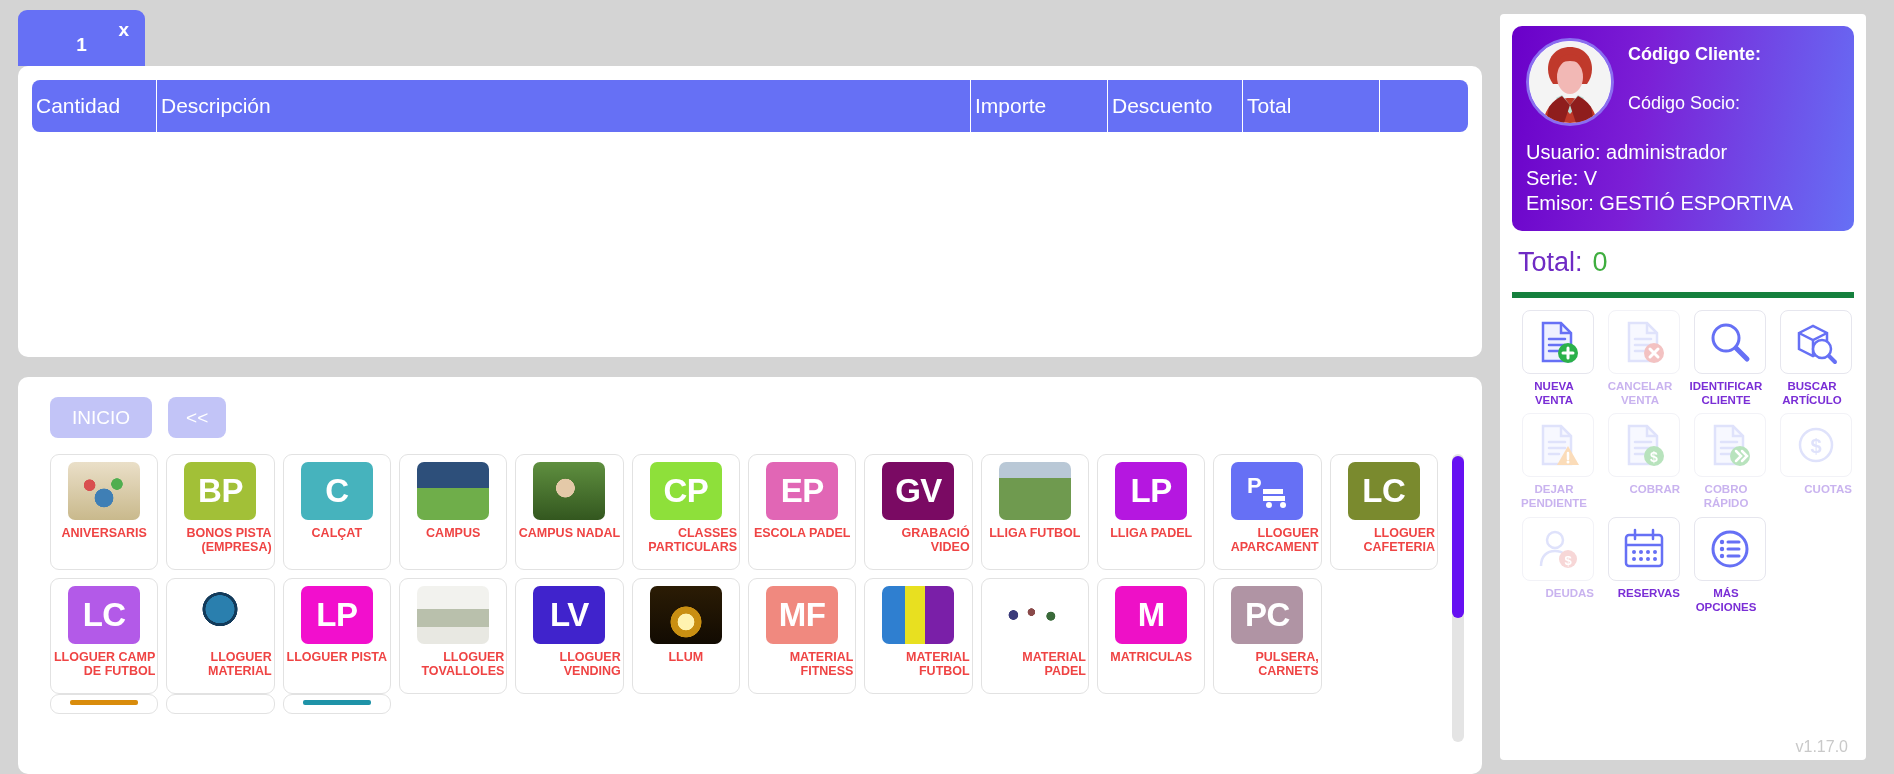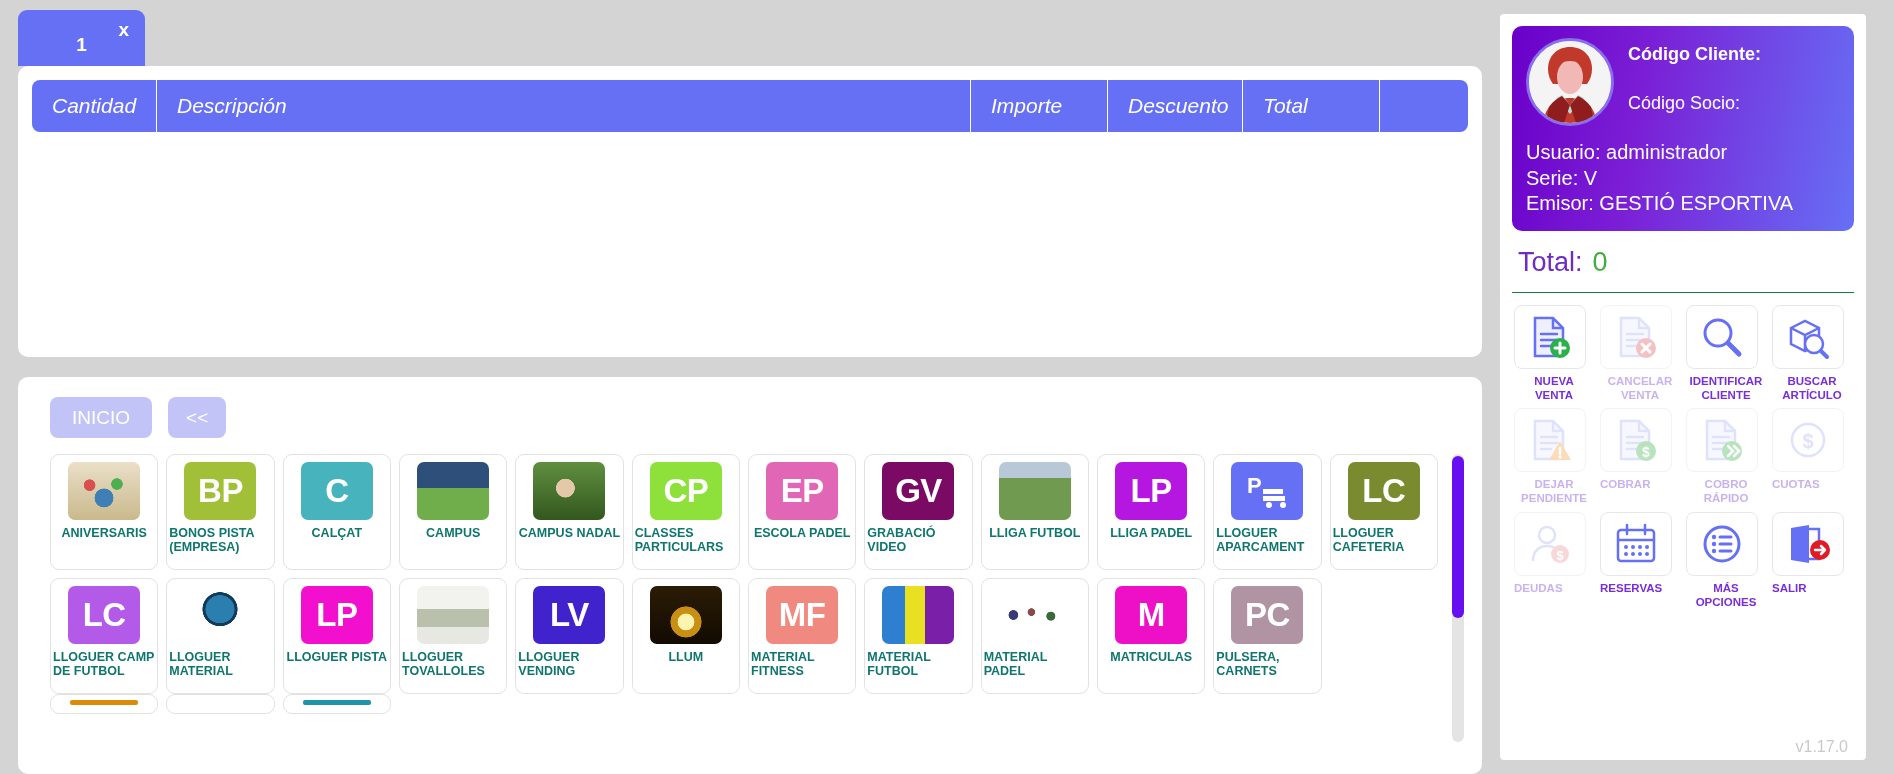--- a/index.html
+++ b/index.html
@@ -50,25 +50,24 @@
   .ticket-head {
     display: flex;
     background: #6670f5;
     border-radius: 8px;
     color: #fff;
     height: 52px;
     overflow: hidden;
   }
   .ticket-head .th {
     display: flex; align-items: center;
-    padding: 0 20px;
+    padding: 0 4px;
     font-size: 21px; font-weight: 400;
     border-right: 1px solid #ffffff;
     white-space: nowrap;
-    font-style: italic;
   }
   .ticket-head .th:last-child { border-right: none; }
   .th-cantidad   { width: 125px; }
   .th-desc       { flex: 1; }
   .th-importe    { width: 137px; }
   .th-descuento  { width: 135px; }
   .th-total      { width: 137px; }
   .th-actions    { width: 88px; }
   .ticket-body { height: 196px; }
 
@@ -121,22 +120,22 @@
     letter-spacing: -0.5px;
     flex: none;
     overflow: hidden;
     position: relative;
   }
   .tile-badge.photo { background: #f2f2f2; }
   .tile-label {
     margin-top: 6px;
     font-size: 12.5px;
     font-weight: 700;
-    color: #0f766e;
-    text-align: left;
+    color: #ef4444;
+    text-align: right;
     line-height: 1.15;
     padding: 0 2px;
   }
   
   .grid.partial .tile { height: 20px; padding-top: 5px; }
   .grid.partial .tile-badge { height: 5px; width: 68px; border-radius: 2px; }
 
   
   .grid-scroll {
     position: absolute; right: 4px; top: 0;
@@ -178,32 +177,32 @@
   }
   .avatar svg { display: block; }
   .user-codes { padding-top: 6px; }
   .code-line { font-size: 18px; font-weight: 700; }
   .code-line.socio { font-weight: 400; margin-top: 28px; }
   .user-meta { margin-top: 14px; font-size: 20px; line-height: 1.28; font-weight: 400; }
 
   .total-row {
     display: flex; align-items: baseline; gap: 10px;
     padding: 16px 6px 14px 6px;
-    border-bottom: 1px solid #15803d;
+    border-bottom: 6px solid #15803d;
   }
   .total-label { font-size: 27px; color: #6f2bc4; }
   .total-value { font-size: 27px; color: #3fae3f; }
 
   .actions {
     padding: 12px 2px 0 2px;
     display: grid;
     grid-template-columns: repeat(4, 1fr);
     row-gap: 6px; column-gap: 6px;
   }
-  .action { display: flex; flex-direction: column; align-items: flex-start; cursor: pointer; }
+  .action { display: flex; flex-direction: column; align-items: flex-end; cursor: pointer; }
   .action-box {
     width: 72px; height: 64px;
     border: 1px solid #e6e6ee;
     border-radius: 8px;
     display: flex; align-items: center; justify-content: center;
     background: #fff;
   }
   .action-box.disabled { border-color: #f2f2f7; }
   .action-label {
     margin-top: 6px;
@@ -532,29 +531,18 @@
                 <g fill="#6670f5">
                   <circle cx="15" cy="16" r="2.2"></circle>
                   <circle cx="15" cy="23" r="2.2"></circle>
                   <circle cx="15" cy="30" r="2.2"></circle>
                 </g>
                 <path d="M21 16h11M21 23h11M21 30h11" stroke="#6670f5" stroke-width="3" stroke-linecap="round"></path>
               </svg>
             </div>
             <div class="action-label">MÁS OPCIONES</div>
           </div>
-          <div class="action">
-            <div class="action-box">
-              <svg width="46" height="46" viewBox="0 0 46 46">
-                <path d="M6 7l18-3v38L6 39z" fill="#6670f5"></path>
-                <path d="M24 8h10v30H24" fill="none" stroke="#6670f5" stroke-width="2.5"></path>
-                <circle cx="35" cy="29" r="10" fill="#e01b24"></circle>
-                <path d="M30 29h10M36 25l4 4-4 4" stroke="#fff" stroke-width="2.5" fill="none" stroke-linecap="round" stroke-linejoin="round"></path>
-              </svg>
-            </div>
-            <div class="action-label">SALIR</div>
-          </div>
         </div>
 
       <div class="version">v1.17.0</div>
     </div>
   </div>
 </div>
 
 </body></html>

